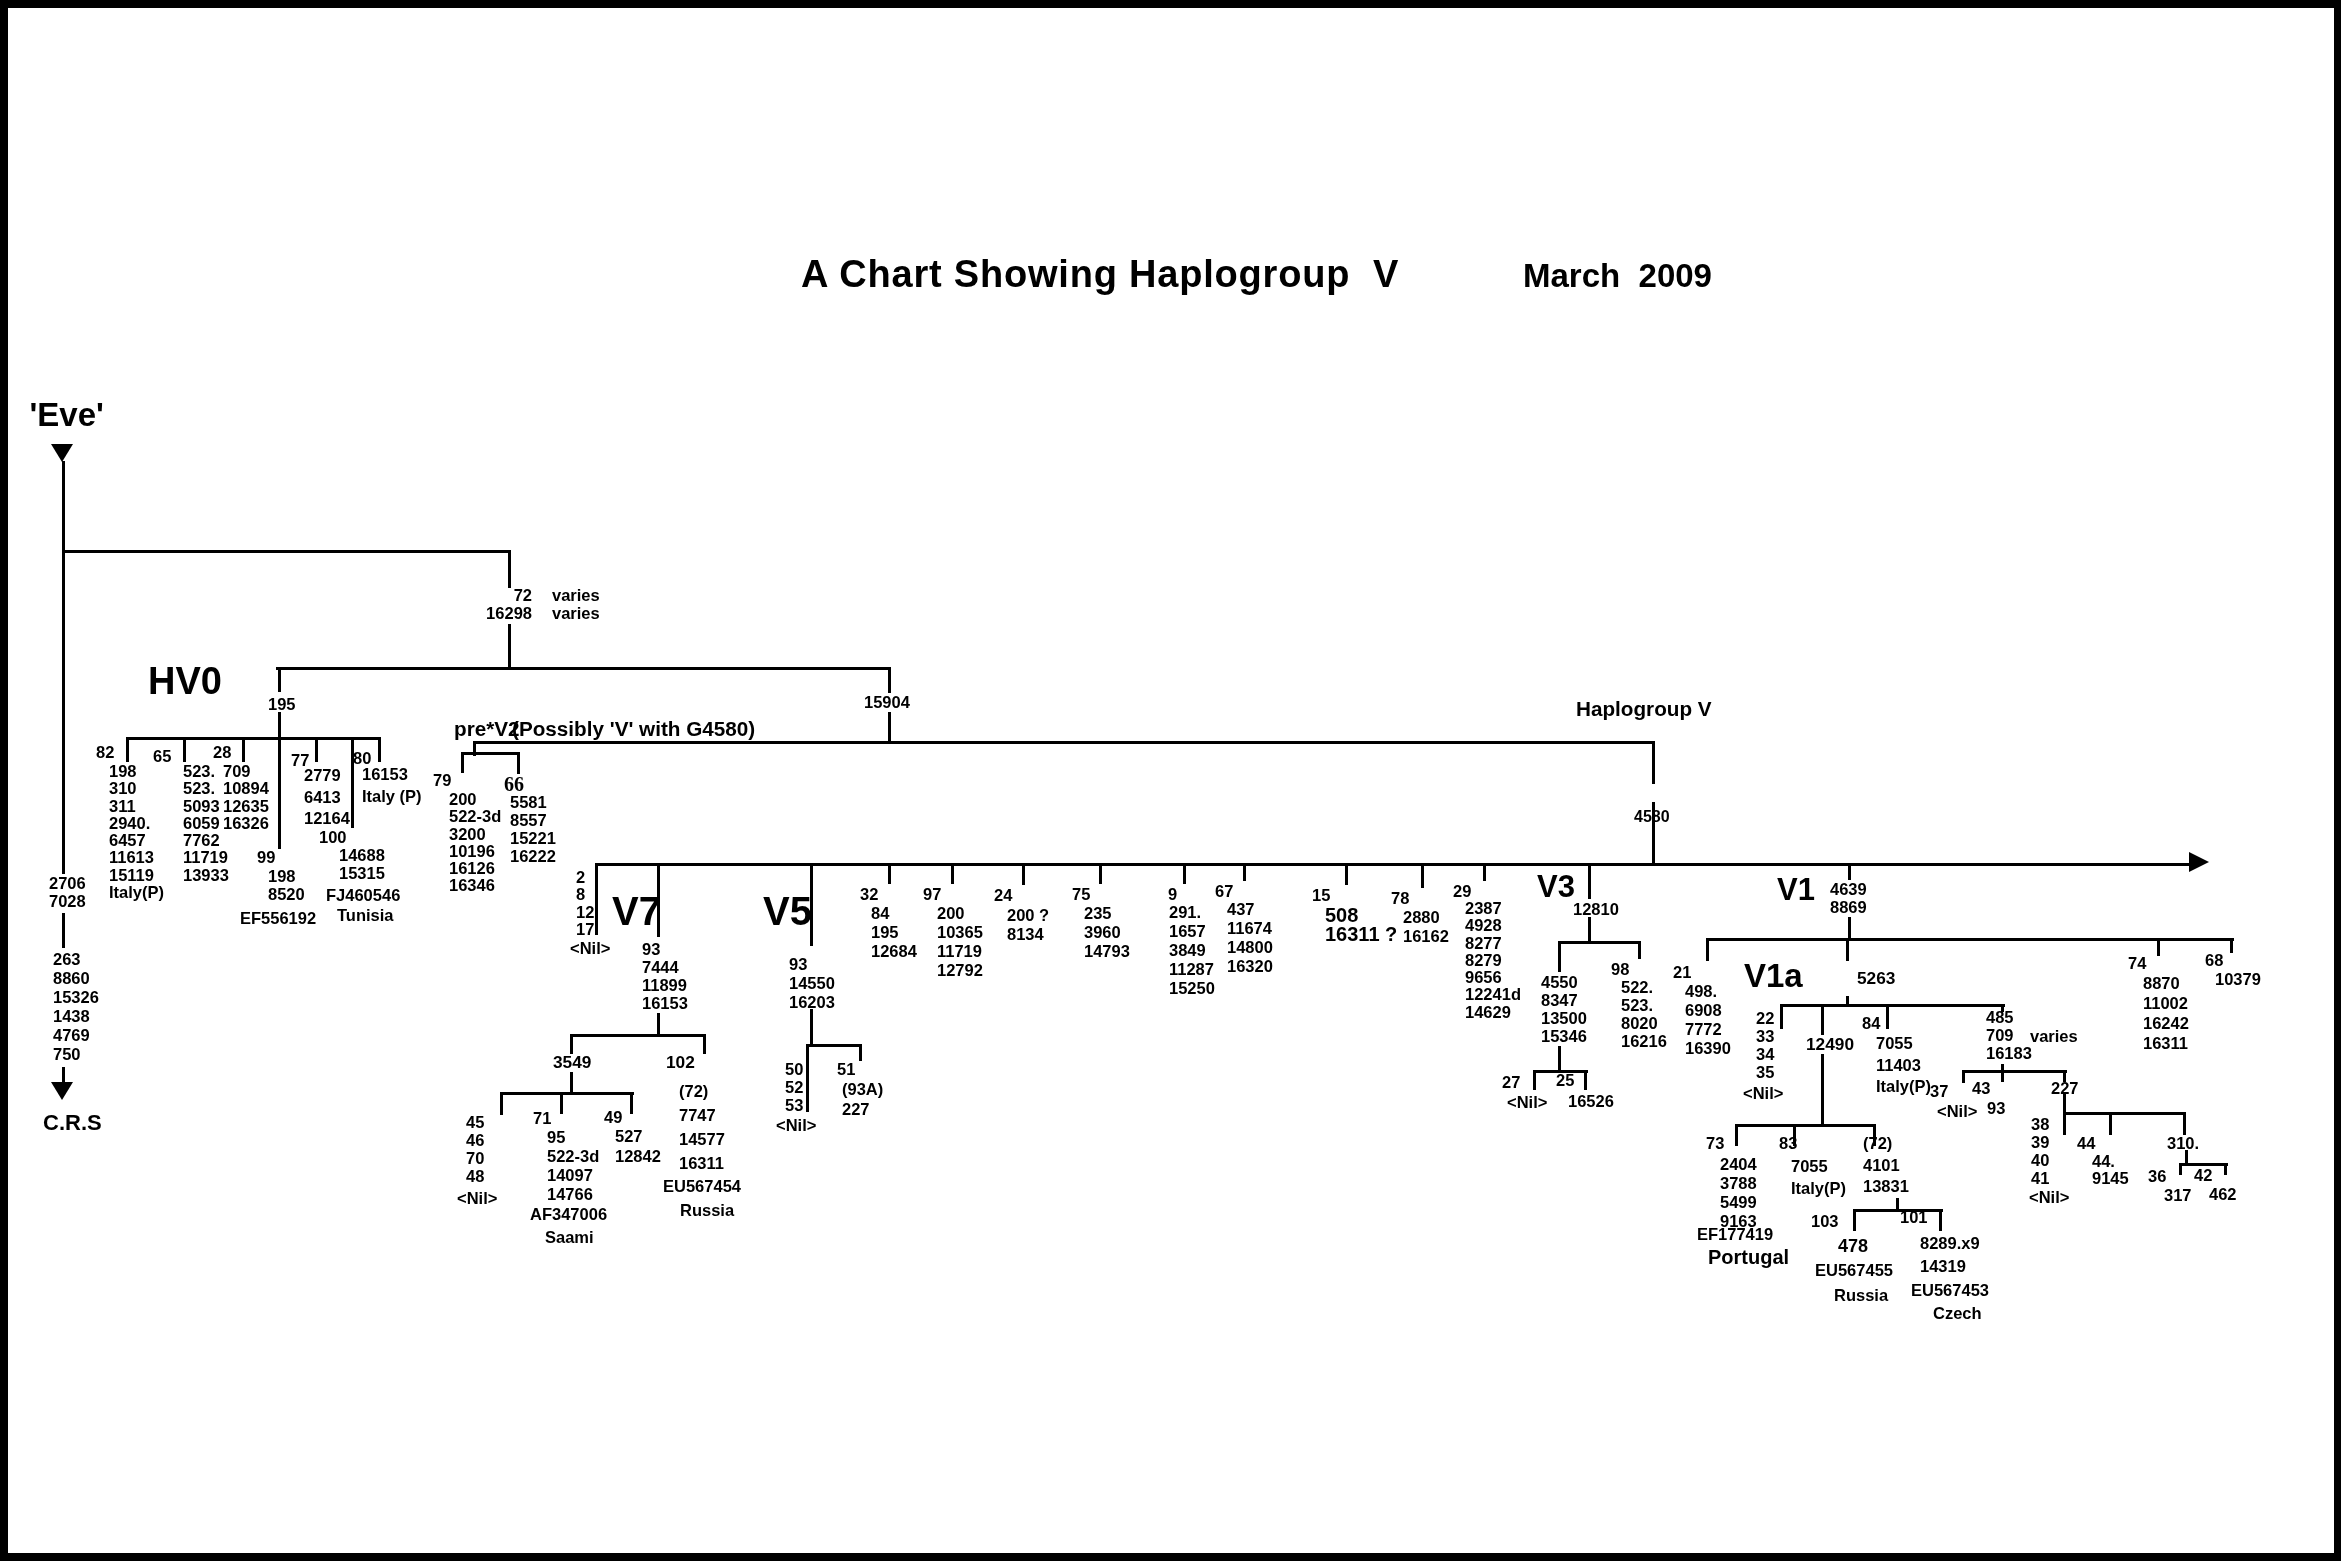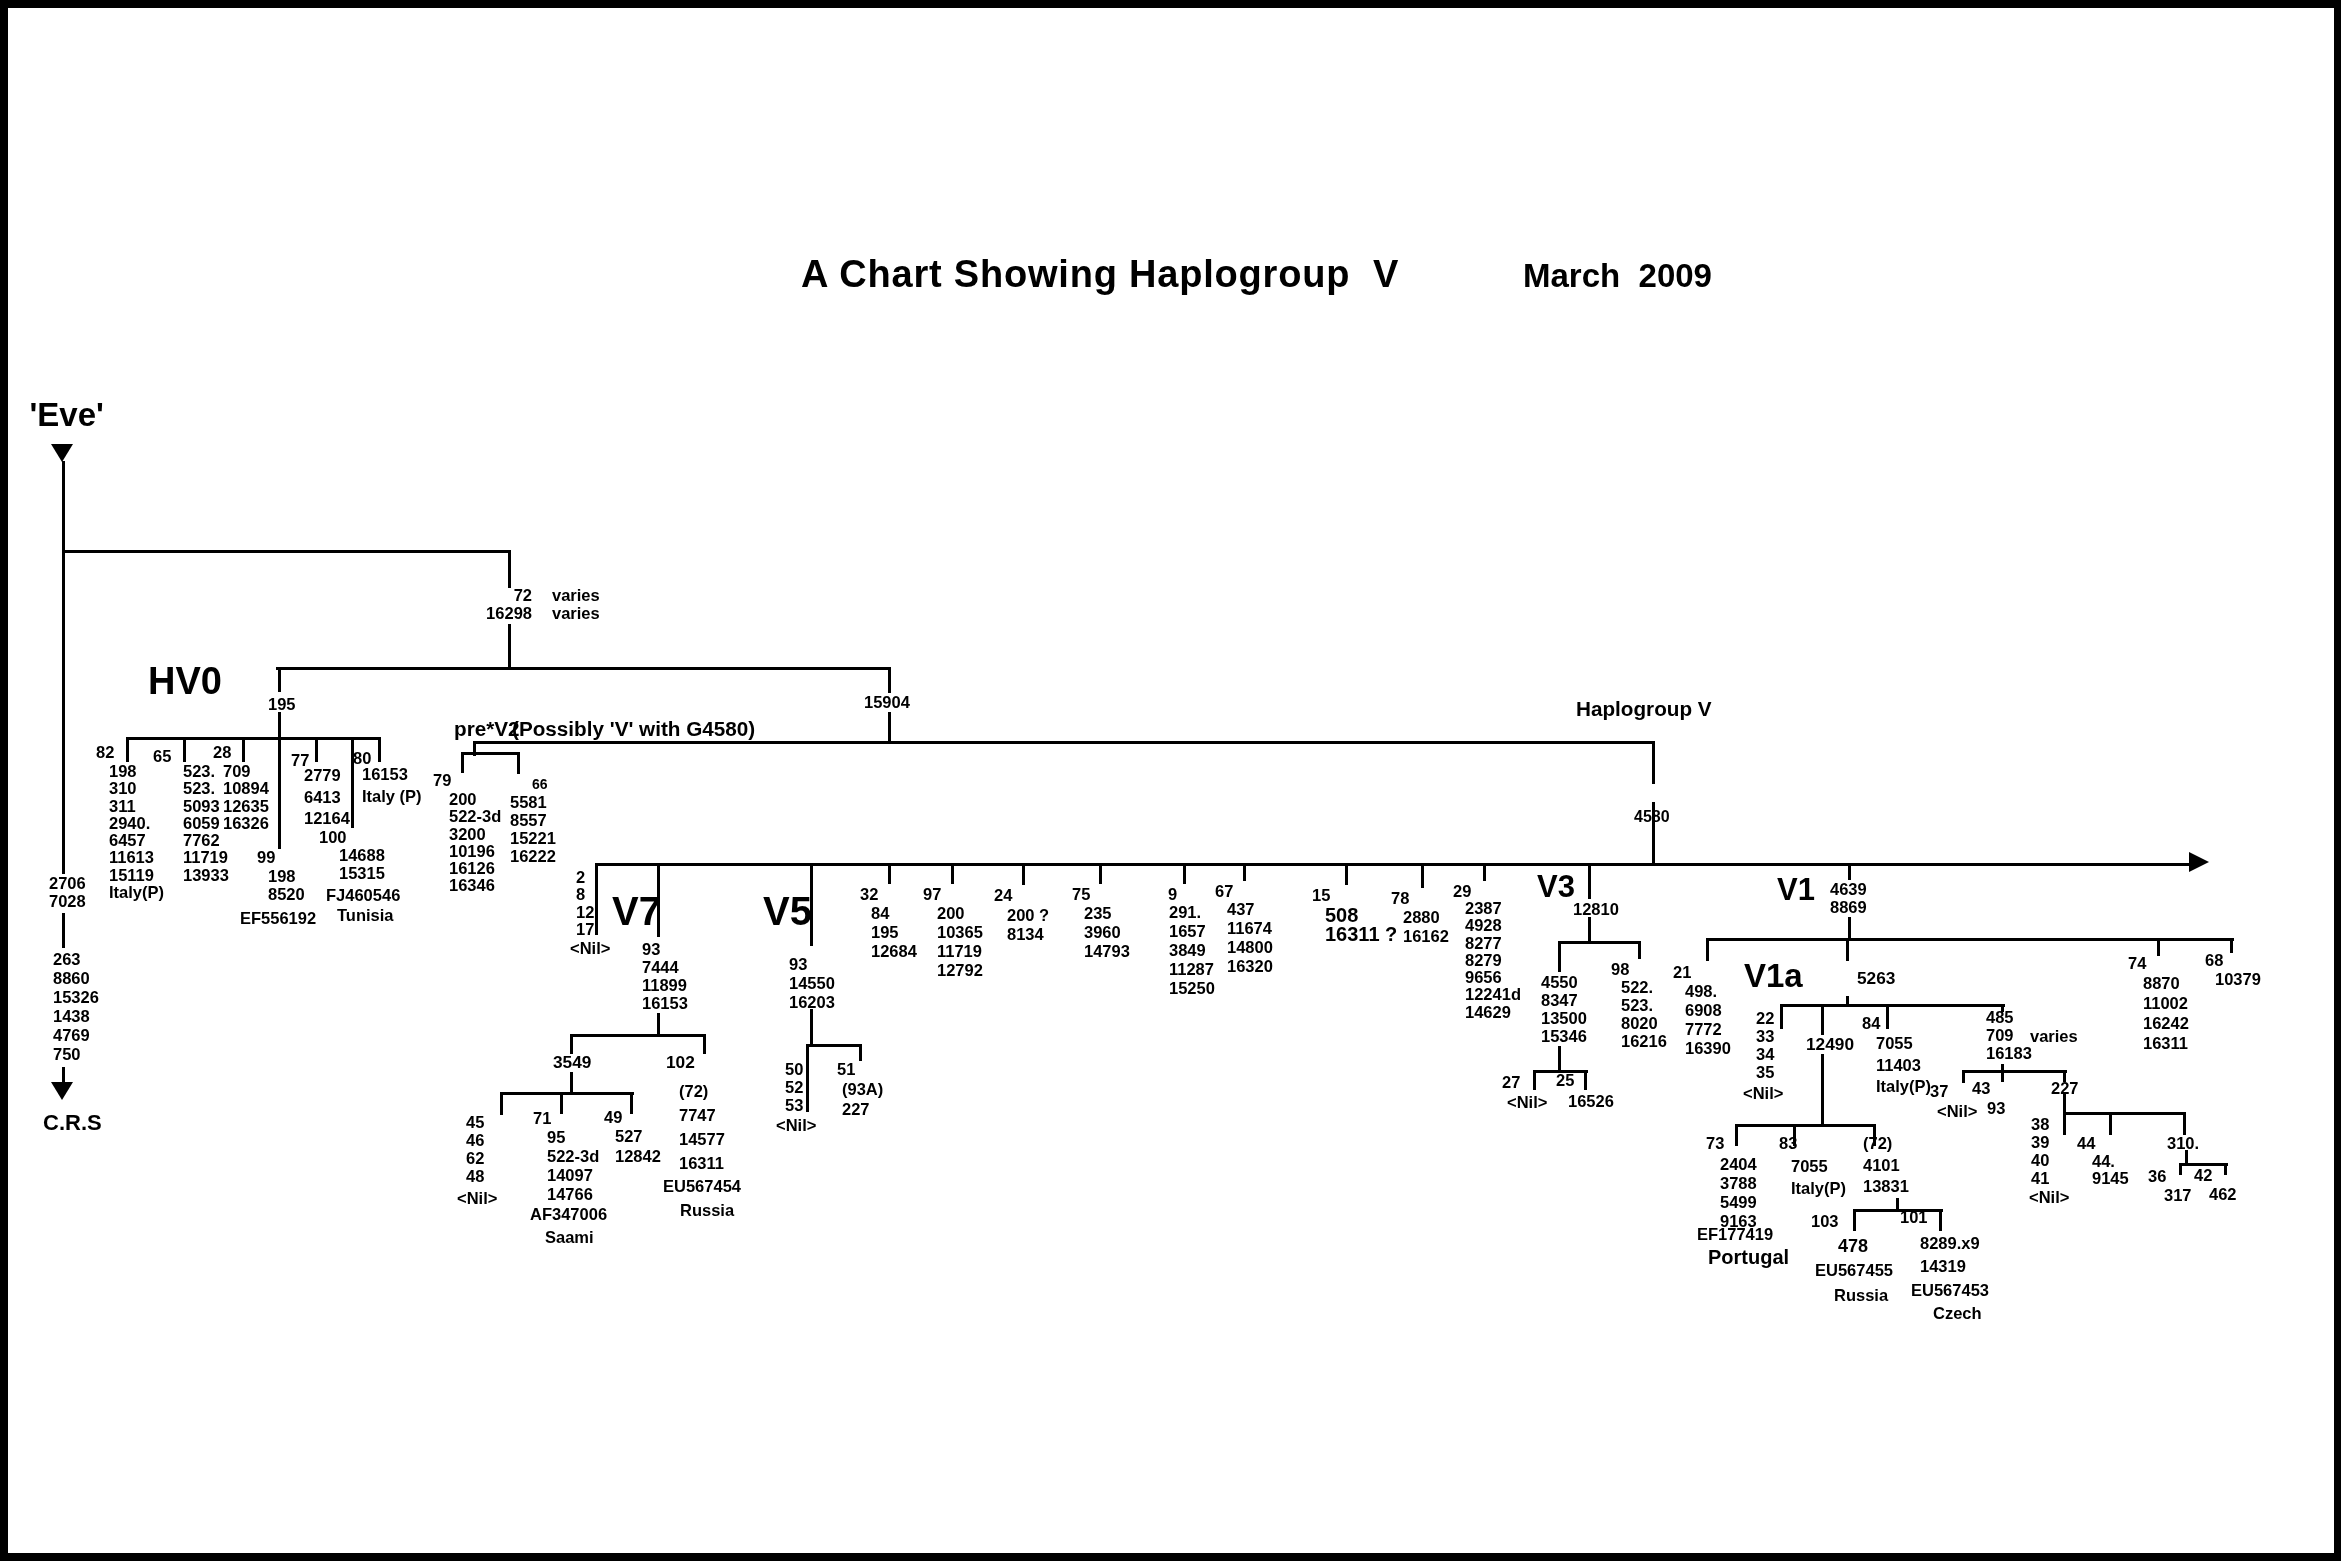--- a/index.html
+++ b/index.html
@@ -80,27 +80,27 @@
       <div class="t" style="left: 283px; top: 742px; font-size: 16.5px; line-height: 20px;">77</div>
       <div class="t" style="left: 296px; top: 757px; font-size: 16.5px; line-height: 21.5px;"><div>2779</div><div>6413</div><div>12164</div></div>
       <div class="t" style="left: 311px; top: 819px; font-size: 16.5px; line-height: 20px;">100</div>
       <div class="t" style="left: 331px; top: 838px; font-size: 16.5px; line-height: 18px;"><div>14688</div><div>15315</div></div>
       <div class="t" style="left: 318px; top: 877px; font-size: 16.5px; line-height: 20px;">FJ460546</div>
       <div class="t" style="left: 329px; top: 897px; font-size: 16.5px; line-height: 20px;">Tunisia</div>
       <div class="t" style="left: 345px; top: 740px; font-size: 16.5px; line-height: 20px;">80</div>
       <div class="t" style="left: 354px; top: 756px; font-size: 16.5px; line-height: 21.5px;"><div>16153</div><div>Italy (P)</div></div>
       <div class="t" style="left: 425px; top: 762px; font-size: 16.5px; line-height: 20px;">79</div>
       <div class="t" style="left: 441px; top: 783px; font-size: 16.5px; line-height: 17.3px;"><div>200</div><div>522-3d</div><div>3200</div><div>10196</div><div>16126</div><div>16346</div></div>
-      <div class="t" style="left: 524px; top: 766px; font-size: 14px; line-height: 20px;">66</div>
+      <div class="t" style="left: 496px; top: 766px; font-size: 20px; line-height: 20px; font-family: Liberation Serif, serif;">66</div>
       <div class="t" style="left: 502px; top: 785px; font-size: 16.5px; line-height: 18px;"><div>5581</div><div>8557</div><div>15221</div><div>16222</div></div>
       <div class="t" style="left: 568px; top: 861px; font-size: 16.5px; line-height: 17.3px;"><div>2</div><div>8</div><div>12</div><div>17</div></div>
       <div class="t" style="left: 562px; top: 930px; font-size: 16.5px; line-height: 20px;">&lt;Nil&gt;</div>
       <div class="t" style="left: 634px; top: 932px; font-size: 16.5px; line-height: 18px;"><div>93</div><div>7444</div><div>11899</div><div>16153</div></div>
       <div class="t" style="left: 545px; top: 1044px; font-size: 17.3px; line-height: 20.7px;">3549</div>
-      <div class="t" style="left: 458px; top: 1105px; font-size: 16.5px; line-height: 18px;"><div>45</div><div>46</div><div>62</div><div>48</div></div>
+      <div class="t" style="left: 458px; top: 1105px; font-size: 16.5px; line-height: 18px;"><div>45</div><div>46</div><div>70</div><div>48</div></div>
       <div class="t" style="left: 449px; top: 1180px; font-size: 16.5px; line-height: 20px;">&lt;Nil&gt;</div>
       <div class="t" style="left: 525px; top: 1100px; font-size: 16.5px; line-height: 20px;">71</div>
       <div class="t" style="left: 539px; top: 1120px; font-size: 16.5px; line-height: 19px;"><div>95</div><div>522-3d</div><div>14097</div><div>14766</div></div>
       <div class="t" style="left: 522px; top: 1196px; font-size: 16.5px; line-height: 20px;">AF347006</div>
       <div class="t" style="left: 537px; top: 1219px; font-size: 16.5px; line-height: 20px;">Saami</div>
       <div class="t" style="left: 596px; top: 1099px; font-size: 16.5px; line-height: 20px;">49</div>
       <div class="t" style="left: 607px; top: 1118px; font-size: 16.5px; line-height: 20px;"><div>527</div><div>12842</div></div>
       <div class="t" style="left: 658px; top: 1044px; font-size: 17.3px; line-height: 20.7px;">102</div>
       <div class="t" style="left: 671px; top: 1071px; font-size: 16.5px; line-height: 24px;"><div>(72)</div><div>7747</div><div>14577</div><div>16311</div></div>
       <div class="t" style="left: 655px; top: 1168px; font-size: 16.5px; line-height: 20px;">EU567454</div>

